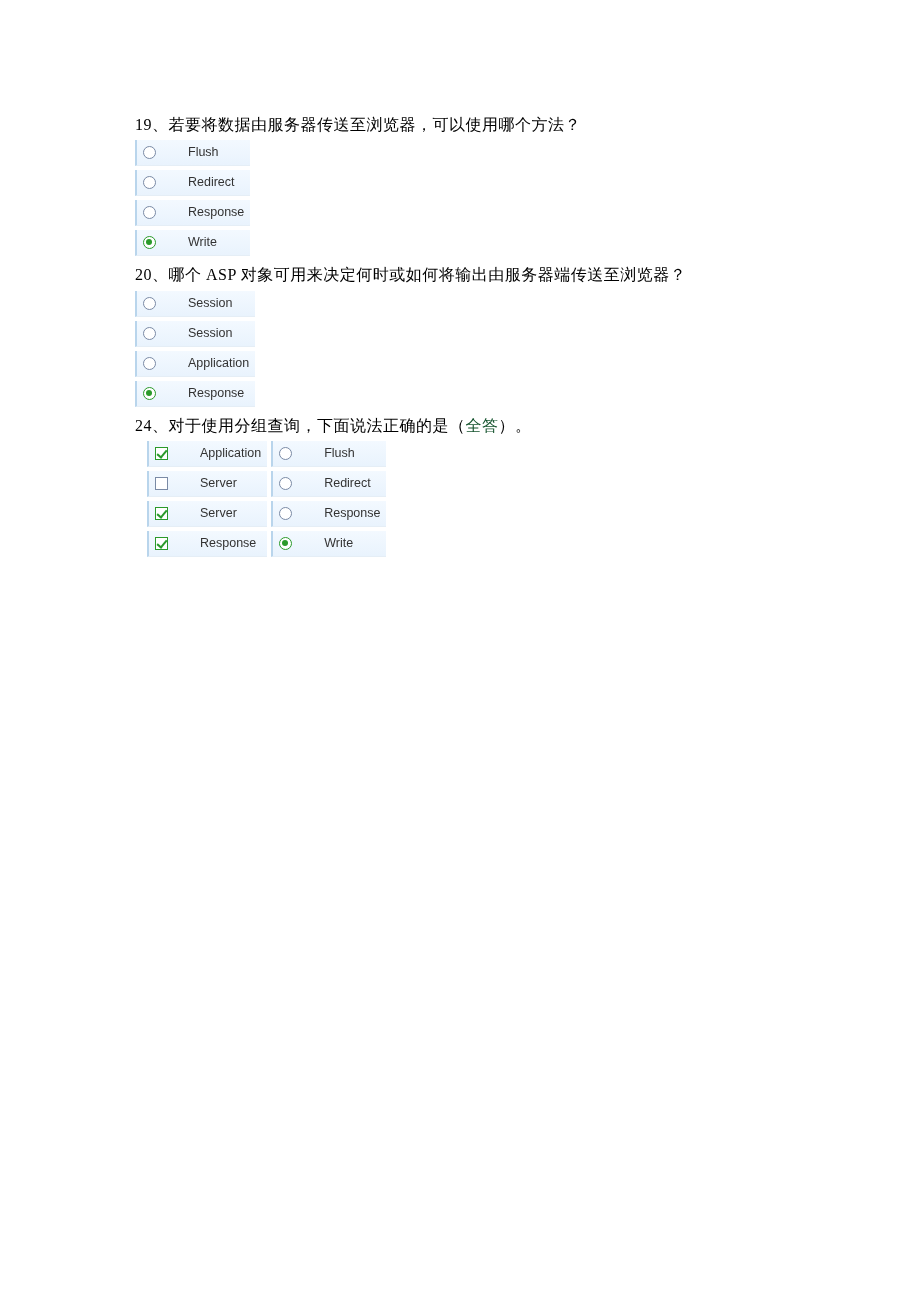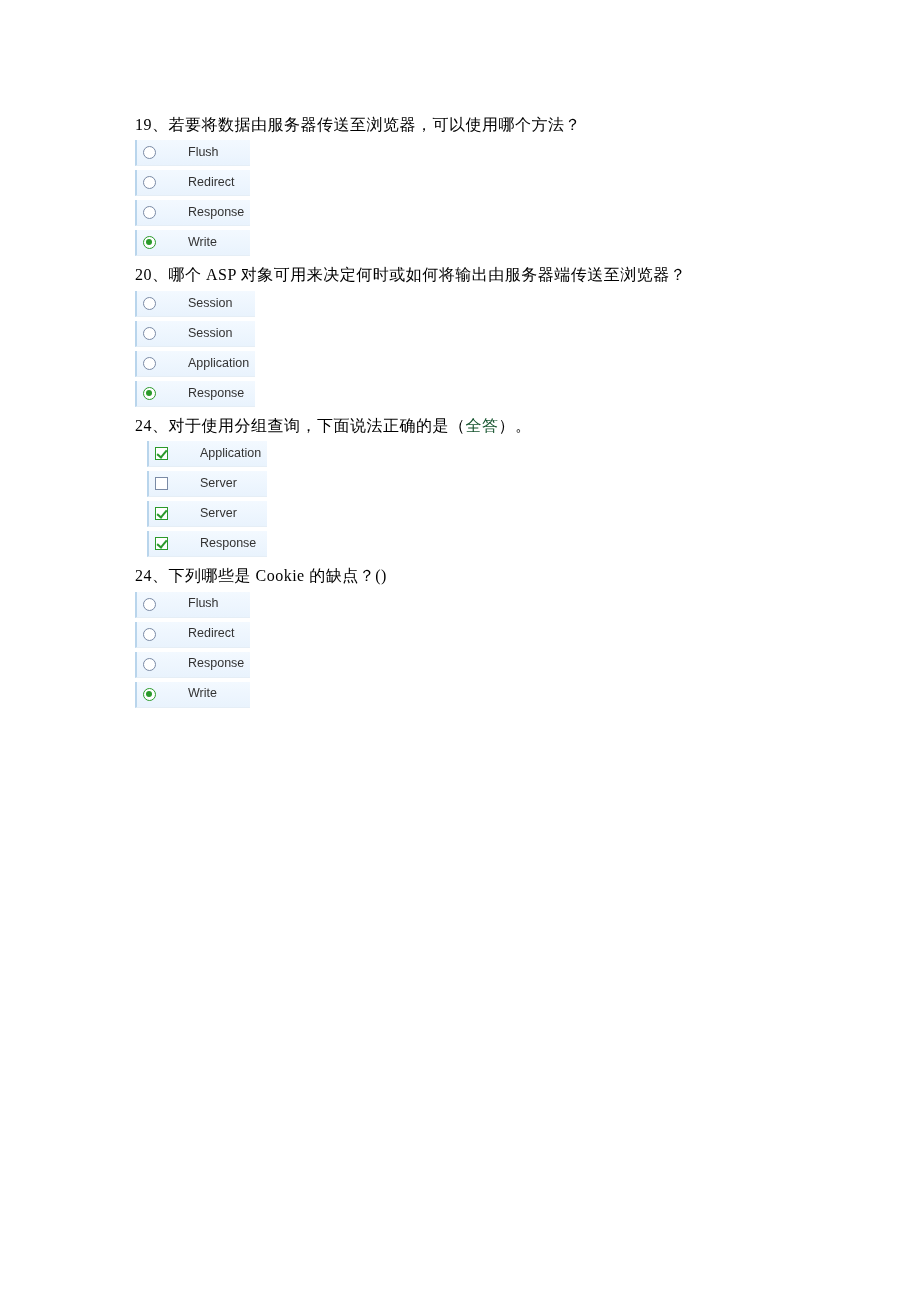--- a/index.html
+++ b/index.html
@@ -170,23 +170,20 @@
     </div>
     <div class="option-row">
       <span class="checkbox checked"></span>
       <span class="option-label">Response</span>
     </div>
   </div>
 
   
 
   
-  <div class="question-text">
-    <span>24</span><span>、下列哪些是 Cookie 的缺点？()</span>
-  </div>
 
   
   <div class="options-box">
     <div class="option-row">
       <span class="radio"></span>
       <span class="option-label">Flush</span>
     </div>
     <div class="option-row">
       <span class="radio"></span>
       <span class="option-label">Redirect</span>

